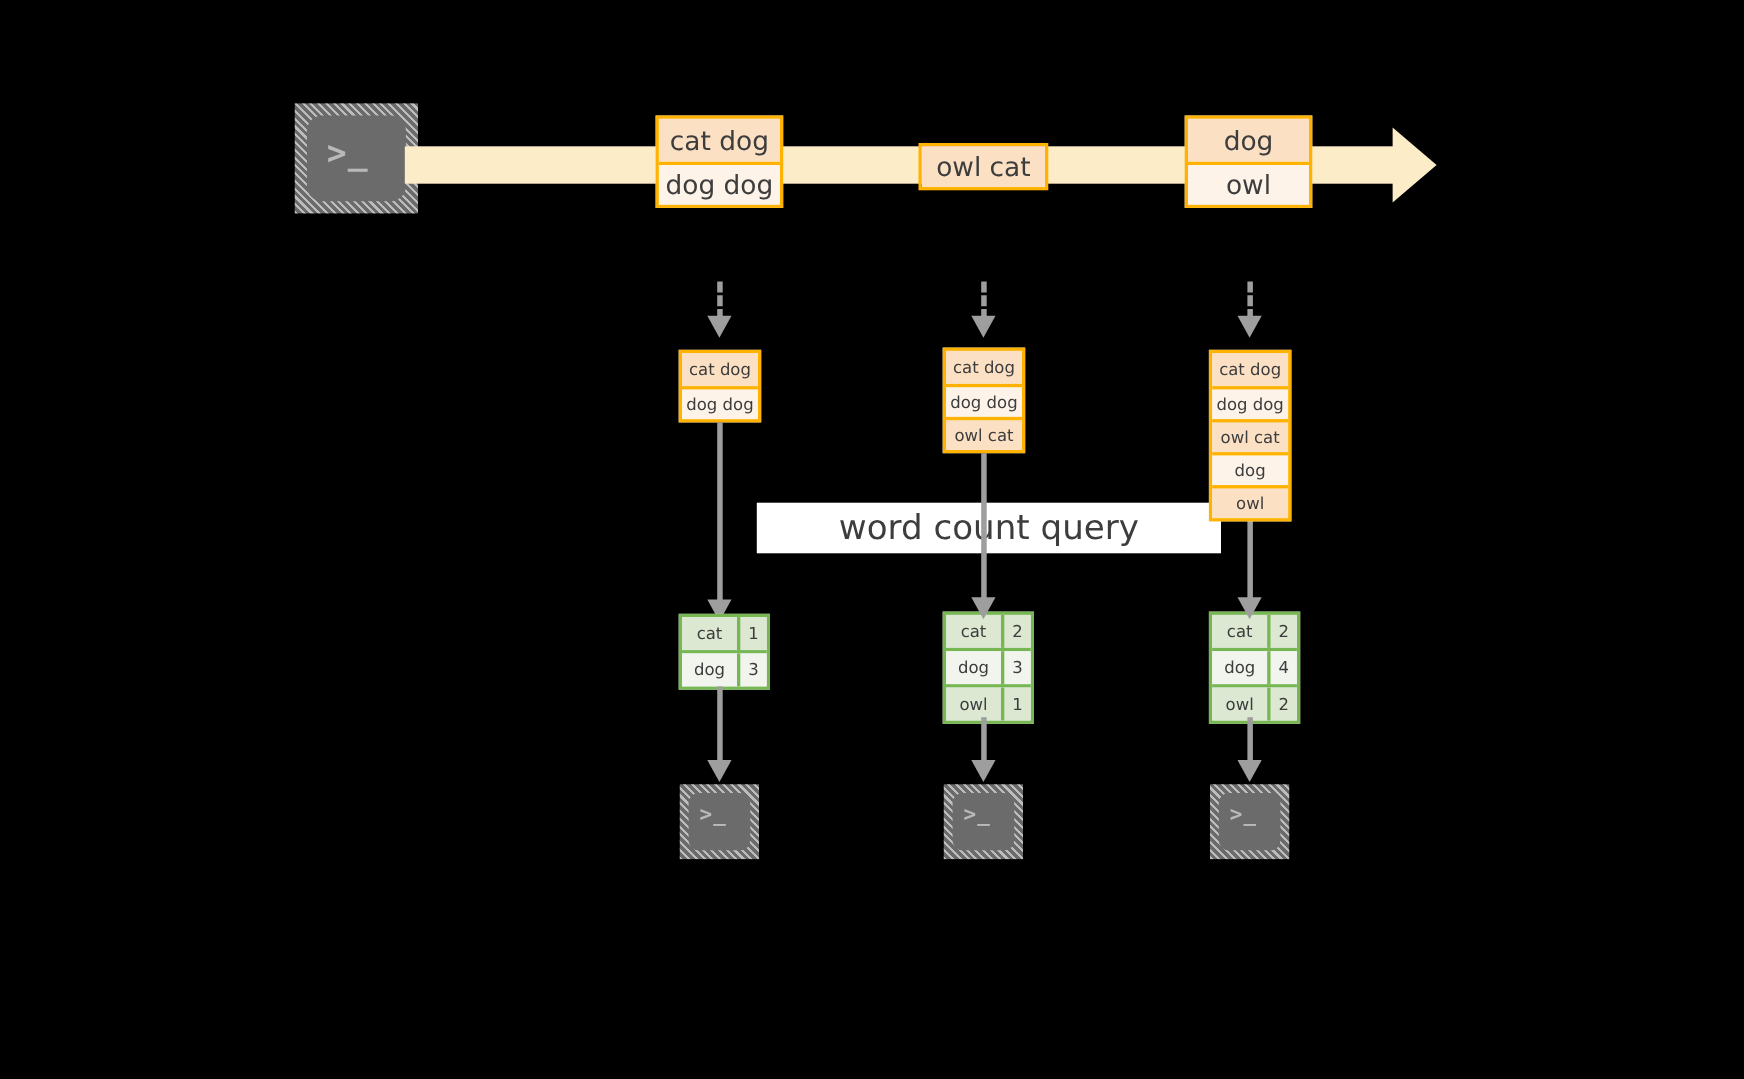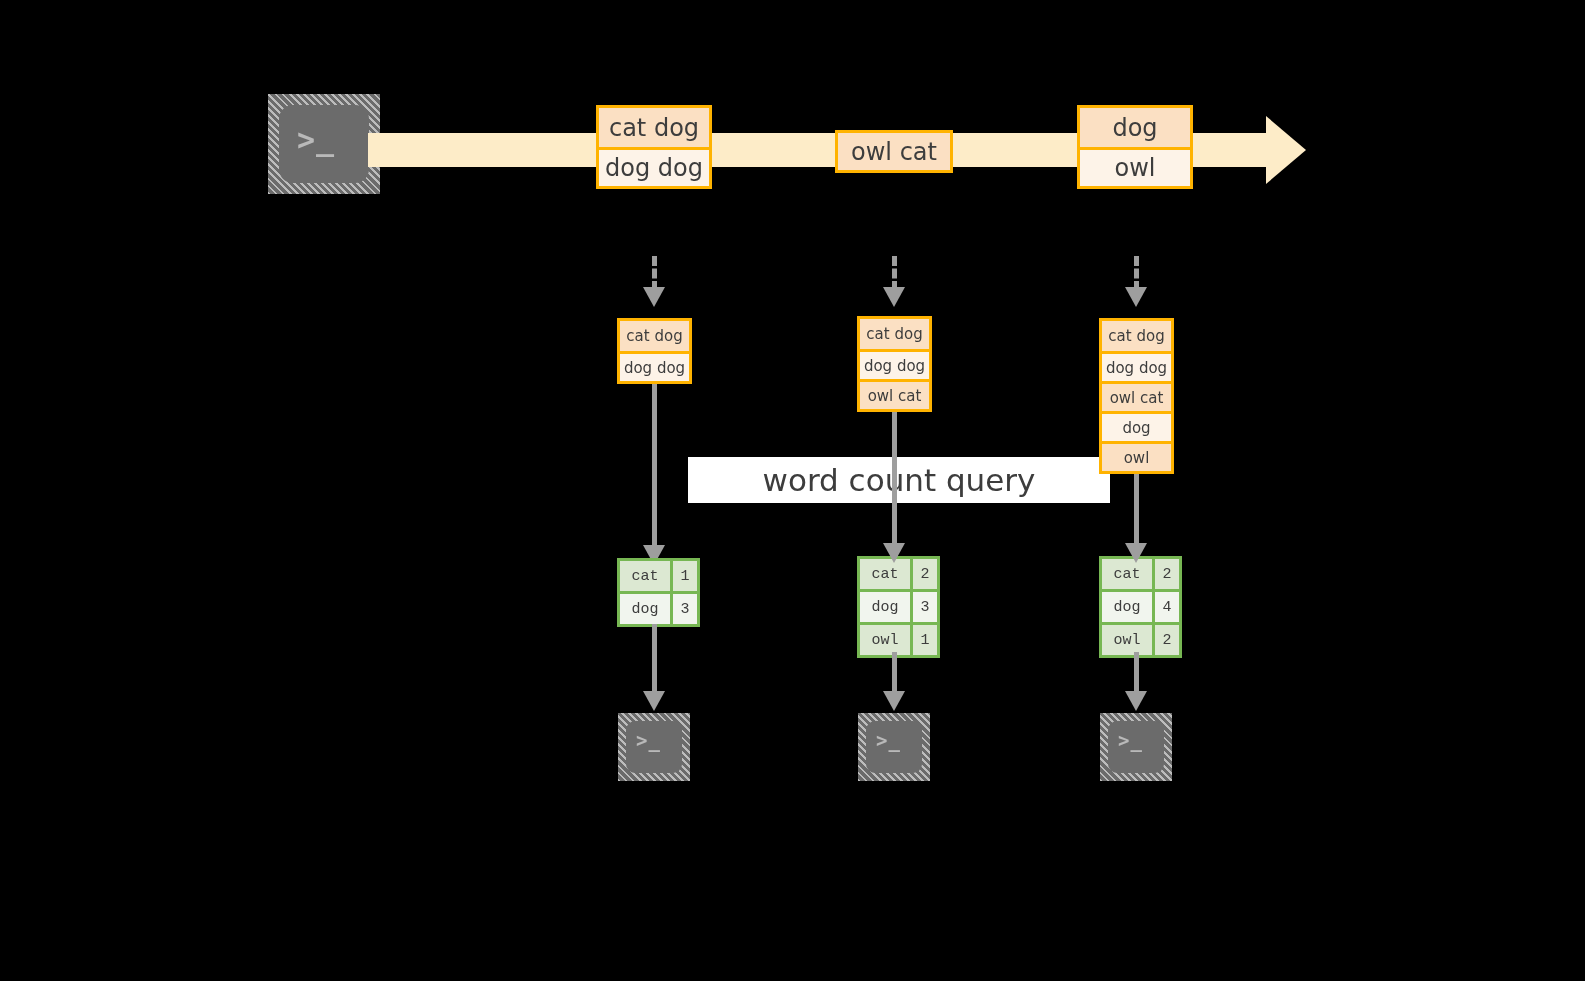--- a/index.html
+++ b/index.html
@@ -84,21 +84,21 @@
     background:#EDF3E9;
     display:flex;flex-direction:column;
   }
   .gbox .grow{
     display:flex;flex:0 0 auto;height:30px;
   }
   .gbox .grow + .grow{border-top:3px solid #77B753;}
   .gbox .gcell{
     box-sizing:border-box;
     display:flex;align-items:center;justify-content:center;
-    font-size:15px;color:#3d3d3d;white-space:nowrap;font-family:Liberation Mono, monospace;
+    font-size:15px;color:#3d3d3d;white-space:nowrap;
   }
   .gbox .gcell.key{width:50px;}
   .gbox .gcell.val{width:27px;border-left:3px solid #77B753;}
   .gbox .grow.dark .gcell{background:#DCE8D2;}
   .gbox .grow.light .gcell{background:#F1F5EE;}
 
   
   .line{
     position:absolute;
     width:5px;background:#9e9e9e;

